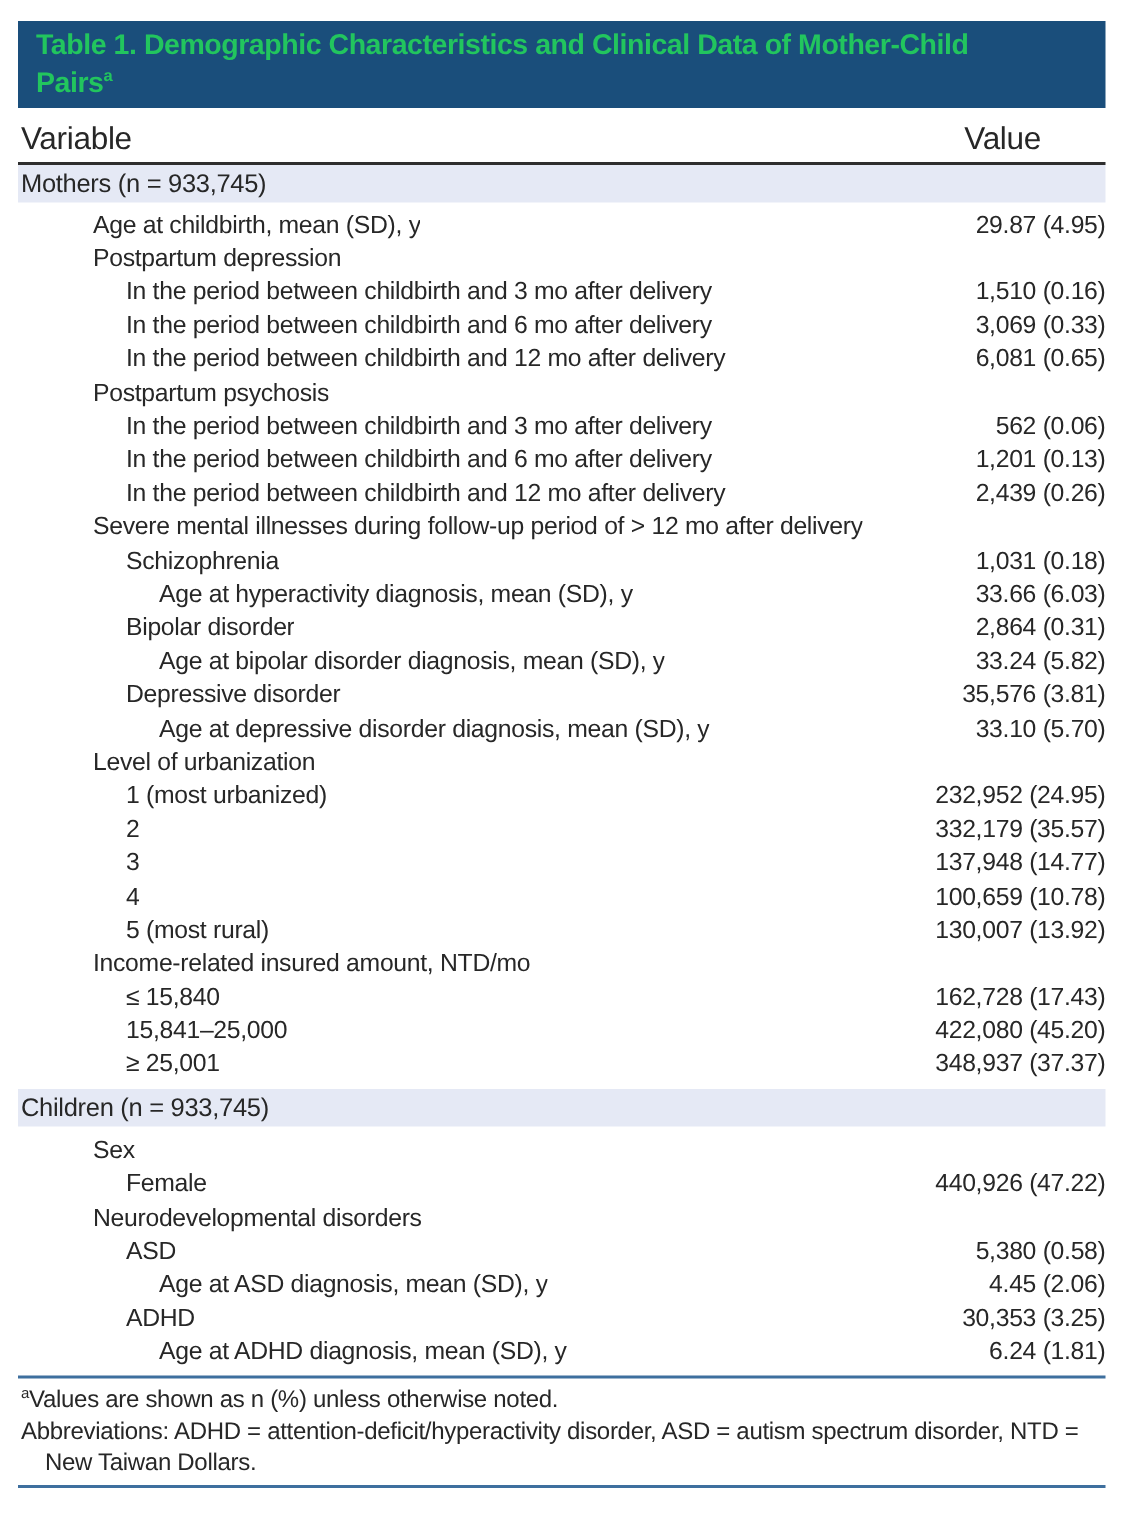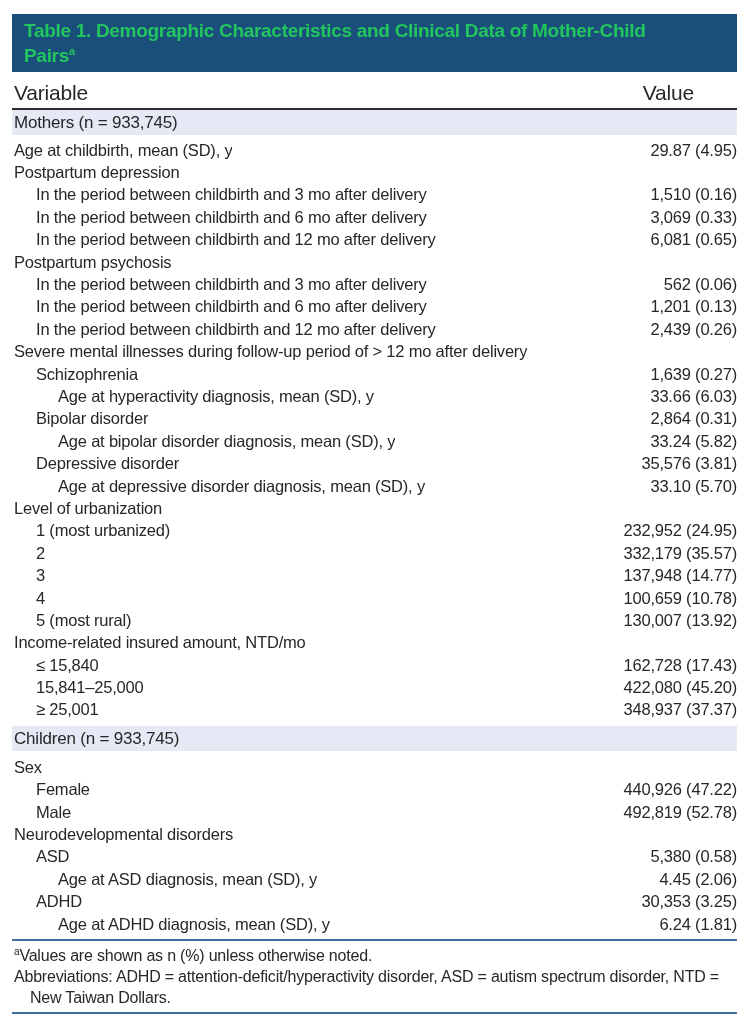--- a/index.html
+++ b/index.html
@@ -38,21 +38,21 @@
   }
 
   .rows{padding:4px 0 5px 0;}
   .rows.children{padding:5px 0 4px 0;}
   .row{
     display:flex;justify-content:space-between;align-items:center;
     height:22.4px;
     font-size:16.5px;letter-spacing:-0.2px;
     white-space:nowrap;
   }
-  .row .lbl{overflow:hidden;}
+  .row .lbl{overflow:hidden;margin-left:48px;}
   .row .lbl.l0{padding-left:2px;}
   .row .lbl.l1{padding-left:24px;}
   .row .lbl.l2{padding-left:46px;}
   .row .val{text-align:right;}
 
   .rule-blue{border-top:2px solid #3e6f9e;}
 
   .footnotes{
     padding:4px 0 4px 2px;
     font-size:16px;letter-spacing:-0.2px;
@@ -124,21 +124,21 @@
     <span class="val">2,439 (0.26)</span>
   </div>
 
   <div class="row">
     <span class="lbl l0">Severe mental illnesses during follow-up period of &gt; 12 mo after delivery</span>
     <span class="val"></span>
   </div>
 
   <div class="row">
     <span class="lbl l1">Schizophrenia</span>
-    <span class="val">1,639 (0.27)</span>
+    <span class="val">1,031 (0.18)</span>
   </div>
 
   <div class="row">
     <span class="lbl l2">Age at hyperactivity diagnosis, mean (SD), y</span>
     <span class="val">33.66 (6.03)</span>
   </div>
 
   <div class="row">
     <span class="lbl l1">Bipolar disorder</span>
     <span class="val">2,864 (0.31)</span>
@@ -215,24 +215,20 @@
   <div class="row">
     <span class="lbl l0">Sex</span>
     <span class="val"></span>
   </div>
 
   <div class="row">
     <span class="lbl l1">Female</span>
     <span class="val">440,926 (47.22)</span>
   </div>
 
-  <div class="row">
-    <span class="lbl l1">Male</span>
-    <span class="val">492,819 (52.78)</span>
-  </div>
 
   <div class="row">
     <span class="lbl l0">Neurodevelopmental disorders</span>
     <span class="val"></span>
   </div>
 
   <div class="row">
     <span class="lbl l1">ASD</span>
     <span class="val">5,380 (0.58)</span>
   </div>

